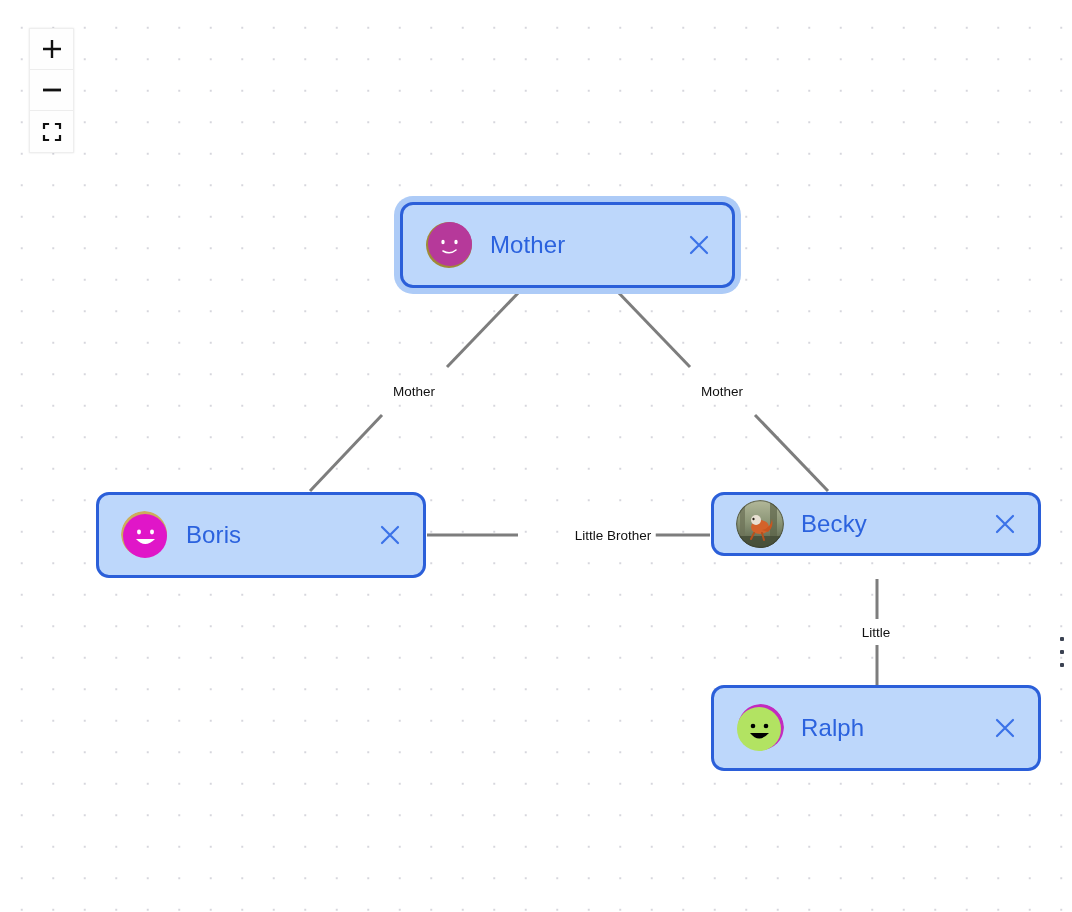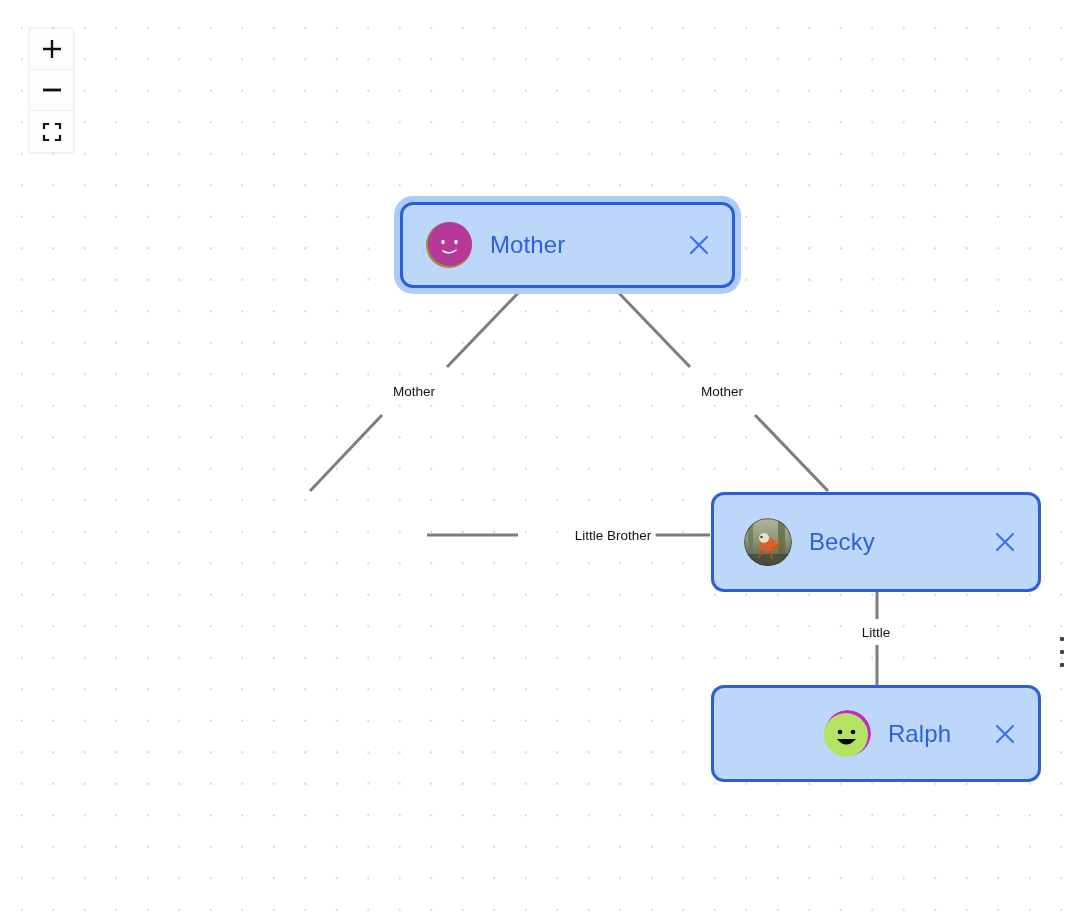--- a/index.html
+++ b/index.html
@@ -174,22 +174,39 @@
       </svg>
     </div>
     <div class="node-label">Mother</div>
     <div class="node-close">
       <svg width="22" height="22" viewBox="0 0 22 22">
         <path d="M3 3 L19 19 M19 3 L3 19" stroke="#3b72e8" stroke-width="2.2" stroke-linecap="round"></path>
       </svg>
     </div>
   </div>
 
-
-  <div class="node" style="left:711px; top:492px; width:330px; height:100px;padding-left:8px;">
+  <div class="node" style="left:96px; top:492px; width:330px; height:86px;">
+    <div class="node-avatar">
+      <svg width="48" height="48" viewBox="0 0 48 48">
+        <circle cx="23" cy="23" r="23" fill="#cdae5a"></circle>
+        <circle cx="24" cy="25" r="22" fill="#e016c8"></circle>
+        <ellipse cx="18" cy="21" rx="2" ry="2.4" fill="#ffffff"></ellipse>
+        <ellipse cx="31" cy="21" rx="2" ry="2.4" fill="#ffffff"></ellipse>
+        <path d="M15 28 q9 10 19 0 z" fill="#ffffff"></path>
+      </svg>
+    </div>
+    <div class="node-label">Boris</div>
+    <div class="node-close">
+      <svg width="22" height="22" viewBox="0 0 22 22">
+        <path d="M3 3 L19 19 M19 3 L3 19" stroke="#3b72e8" stroke-width="2.2" stroke-linecap="round"></path>
+      </svg>
+    </div>
+  </div>
+
+  <div class="node" style="left:711px; top:492px; width:330px; height:64px;">
     <div class="node-avatar">
       <svg width="48" height="48" viewBox="0 0 48 48">
         <defs>
           <clipPath id="clipBecky">
               <circle cx="24" cy="24" r="24"></circle>
             </clipPath>
           <linearGradient id="forest" x1="0" y1="0" x2="0" y2="1">
             <stop offset="0%" stop-color="#b3b89a"></stop>
             <stop offset="45%" stop-color="#8d9778"></stop>
             <stop offset="100%" stop-color="#4e5640"></stop>
@@ -210,21 +227,21 @@
       </svg>
     </div>
     <div class="node-label">Becky</div>
     <div class="node-close">
       <svg width="22" height="22" viewBox="0 0 22 22">
         <path d="M3 3 L19 19 M19 3 L3 19" stroke="#3b72e8" stroke-width="2.2" stroke-linecap="round"></path>
       </svg>
     </div>
   </div>
 
-  <div class="node" style="left:711px; top:685px; width:330px; height:97px;justify-content:center;">
+  <div class="node" style="left:711px; top:685px; width:330px; height:86px;">
     <div class="node-avatar">
       <svg width="48" height="48" viewBox="0 0 48 48">
         <circle cx="25" cy="23" r="23" fill="#c32bbf"></circle>
         <circle cx="23" cy="25" r="22" fill="#b2e362"></circle>
         <circle cx="17" cy="22" r="2.3" fill="#000000"></circle>
         <circle cx="30" cy="22" r="2.3" fill="#000000"></circle>
         <path d="M14 29 q9 11 19 0 z" fill="#000000"></path>
       </svg>
     </div>
     <div class="node-label">Ralph</div>

